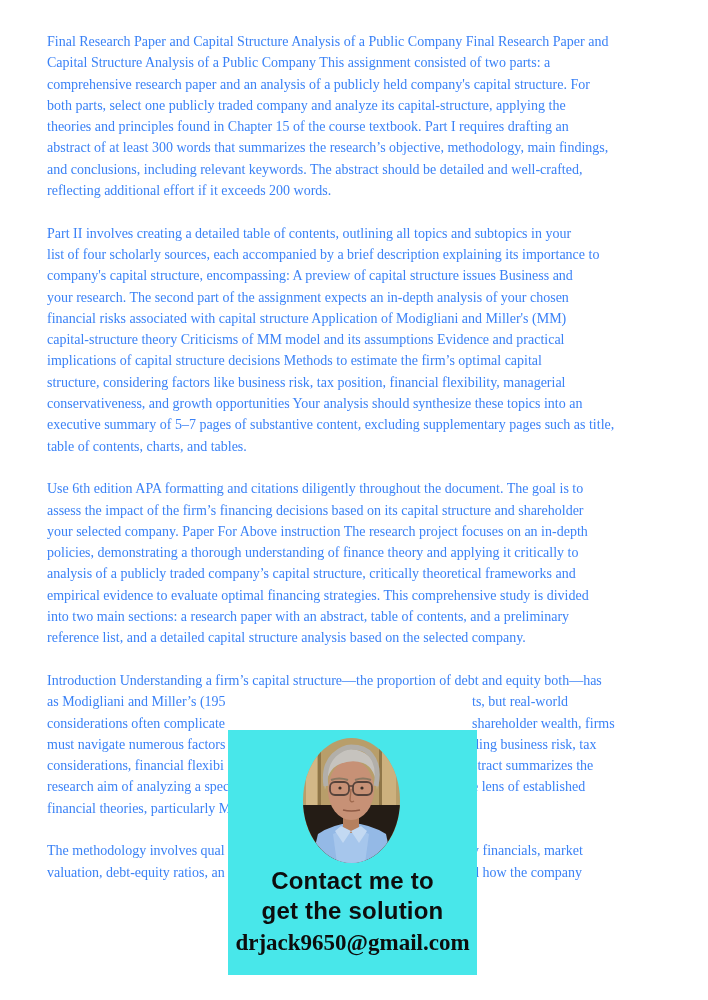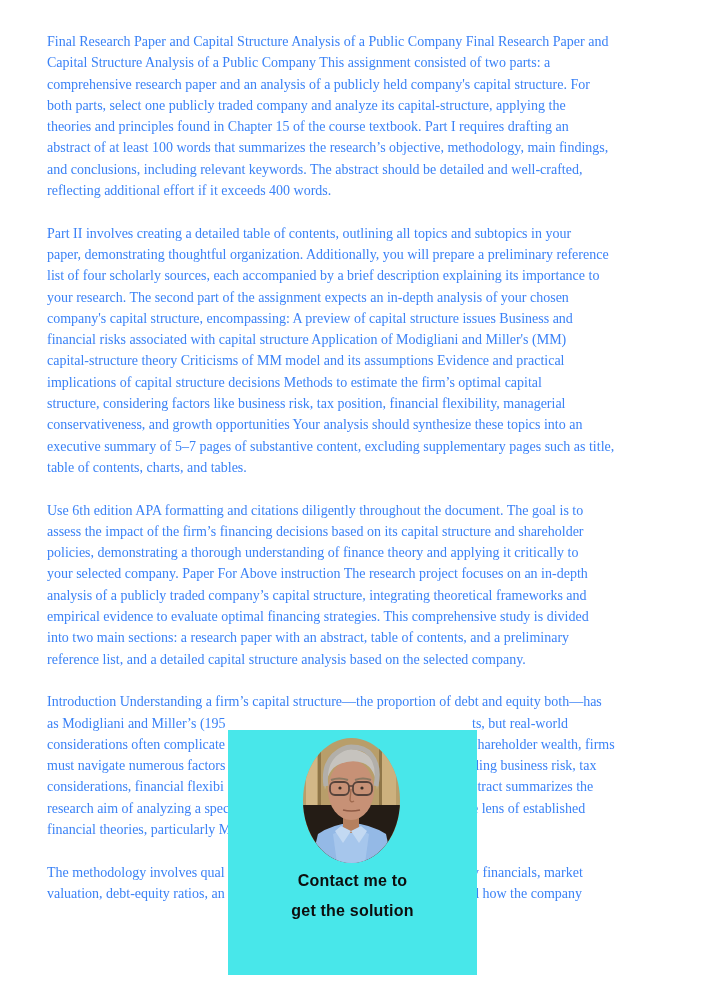--- a/index.html
+++ b/index.html
@@ -26,61 +26,60 @@
   .ad-photo {
     position: absolute; left: 75px; top: 8px; width: 97px; height: 125px;
   }
   .ad-photo svg { display: block; width: 97px; height: 125px; }
   .ad-text {
     position: absolute; top: 136px; left: 0; right: 0; text-align: center;
     color: #0d0d0d;
   }
   .ad-headline {
     font-family: "Liberation Sans", sans-serif; font-weight: bold;
-    font-size: 16px; line-height: 30px; letter-spacing: 0.2px;
+    font-size: 24px; line-height: 30px; letter-spacing: 0.2px;
   }
   .ad-email {
     font-family: "Liberation Serif", serif; font-weight: bold;
     font-size: 23px; line-height: 33px;
   }
 </style>
 </head>
 <body>
 
 <div class="doc">
     <div class="paragraph">
       <div class="line">Final Research Paper and Capital Structure Analysis of a Public Company Final Research Paper and</div>
       <div class="line">Capital Structure Analysis of a Public Company This assignment consisted of two parts: a</div>
       <div class="line">comprehensive research paper and an analysis of a publicly held company's capital structure. For</div>
       <div class="line">both parts, select one publicly traded company and analyze its capital-structure, applying the</div>
       <div class="line">theories and principles found in Chapter 15 of the course textbook. Part I requires drafting an</div>
-      <div class="line">abstract of at least 100 words that summarizes the research’s objective, methodology, main findings,</div>
+      <div class="line">abstract of at least 300 words that summarizes the research’s objective, methodology, main findings,</div>
       <div class="line">and conclusions, including relevant keywords. The abstract should be detailed and well-crafted,</div>
-      <div class="line">reflecting additional effort if it exceeds 400 words.</div>
+      <div class="line">reflecting additional effort if it exceeds 200 words.</div>
     </div>
     <div class="paragraph">
       <div class="line">Part II involves creating a detailed table of contents, outlining all topics and subtopics in your</div>
-      <div class="line">paper, demonstrating thoughtful organization. Additionally, you will prepare a preliminary reference</div>
       <div class="line">list of four scholarly sources, each accompanied by a brief description explaining its importance to</div>
+      <div class="line">company's capital structure, encompassing: A preview of capital structure issues Business and</div>
       <div class="line">your research. The second part of the assignment expects an in-depth analysis of your chosen</div>
-      <div class="line">company's capital structure, encompassing: A preview of capital structure issues Business and</div>
       <div class="line">financial risks associated with capital structure Application of Modigliani and Miller's (MM)</div>
       <div class="line">capital-structure theory Criticisms of MM model and its assumptions Evidence and practical</div>
       <div class="line">implications of capital structure decisions Methods to estimate the firm’s optimal capital</div>
       <div class="line">structure, considering factors like business risk, tax position, financial flexibility, managerial</div>
       <div class="line">conservativeness, and growth opportunities Your analysis should synthesize these topics into an</div>
       <div class="line">executive summary of 5–7 pages of substantive content, excluding supplementary pages such as title,</div>
       <div class="line">table of contents, charts, and tables.</div>
     </div>
     <div class="paragraph">
       <div class="line">Use 6th edition APA formatting and citations diligently throughout the document. The goal is to</div>
       <div class="line">assess the impact of the firm’s financing decisions based on its capital structure and shareholder</div>
+      <div class="line">your selected company. Paper For Above instruction The research project focuses on an in-depth</div>
       <div class="line">policies, demonstrating a thorough understanding of finance theory and applying it critically to</div>
-      <div class="line">your selected company. Paper For Above instruction The research project focuses on an in-depth</div>
-      <div class="line">analysis of a publicly traded company’s capital structure, integrating theoretical frameworks and</div>
+      <div class="line">analysis of a publicly traded company’s capital structure, critically theoretical frameworks and</div>
       <div class="line">empirical evidence to evaluate optimal financing strategies. This comprehensive study is divided</div>
       <div class="line">into two main sections: a research paper with an abstract, table of contents, and a preliminary</div>
       <div class="line">reference list, and a detailed capital structure analysis based on the selected company.</div>
     </div>
     <div class="paragraph">
       <div class="line">Introduction Understanding a firm’s capital structure—the proportion of debt and equity both—has</div>
       <div class="line"><span class="frag-left">as Modigliani and Miller’s (195</span><span class="frag-right">ts, but real-world</span></div>
       <div class="line"><span class="frag-left">considerations often complicate</span><span class="frag-right">shareholder wealth, firms</span></div>
       <div class="line"><span class="frag-left">must navigate numerous factors</span><span class="frag-right">ding business risk, tax</span></div>
       <div class="line"><span class="frag-left">considerations, financial flexibi</span><span class="frag-right">stract summarizes the</span></div>
@@ -124,14 +123,15 @@
         <circle cx="37" cy="50" r="1.6" fill="#3a2e26"></circle>
         <circle cx="59" cy="50" r="1.6" fill="#3a2e26"></circle>
         <path d="M48 51 L47 62 Q48 65 51 63" stroke="#a06b50" stroke-width="1.4" fill="none"></path>
         <path d="M40 72 Q48 74 57 72" stroke="#8d5a44" stroke-width="1.6" fill="none"></path>
       </g>
     </svg>
   </div>
   <div class="ad-text">
     <div class="ad-headline">Contact me to</div>
     <div class="ad-headline">get the solution</div>
+    <div class="ad-email">drjack9650@gmail.com</div>
   </div>
 </div>
 
 </body></html>

